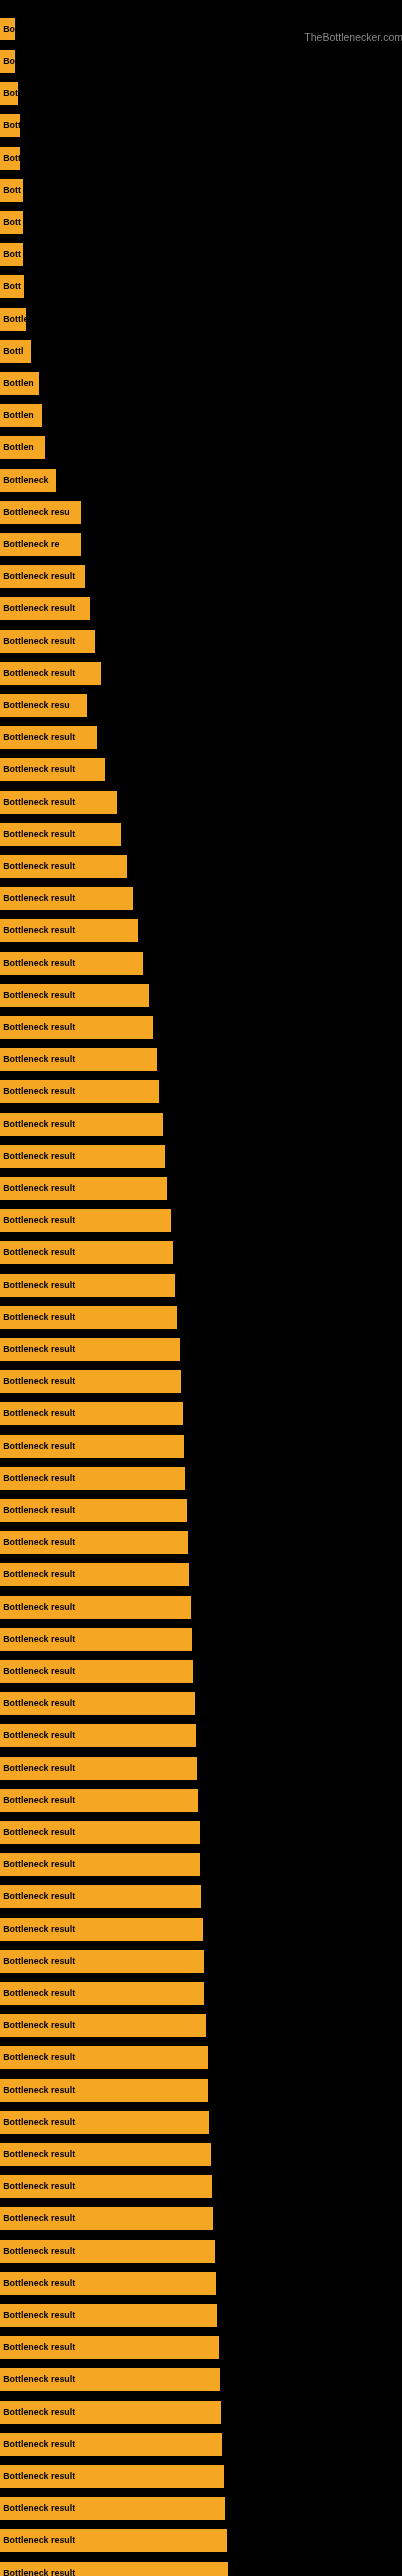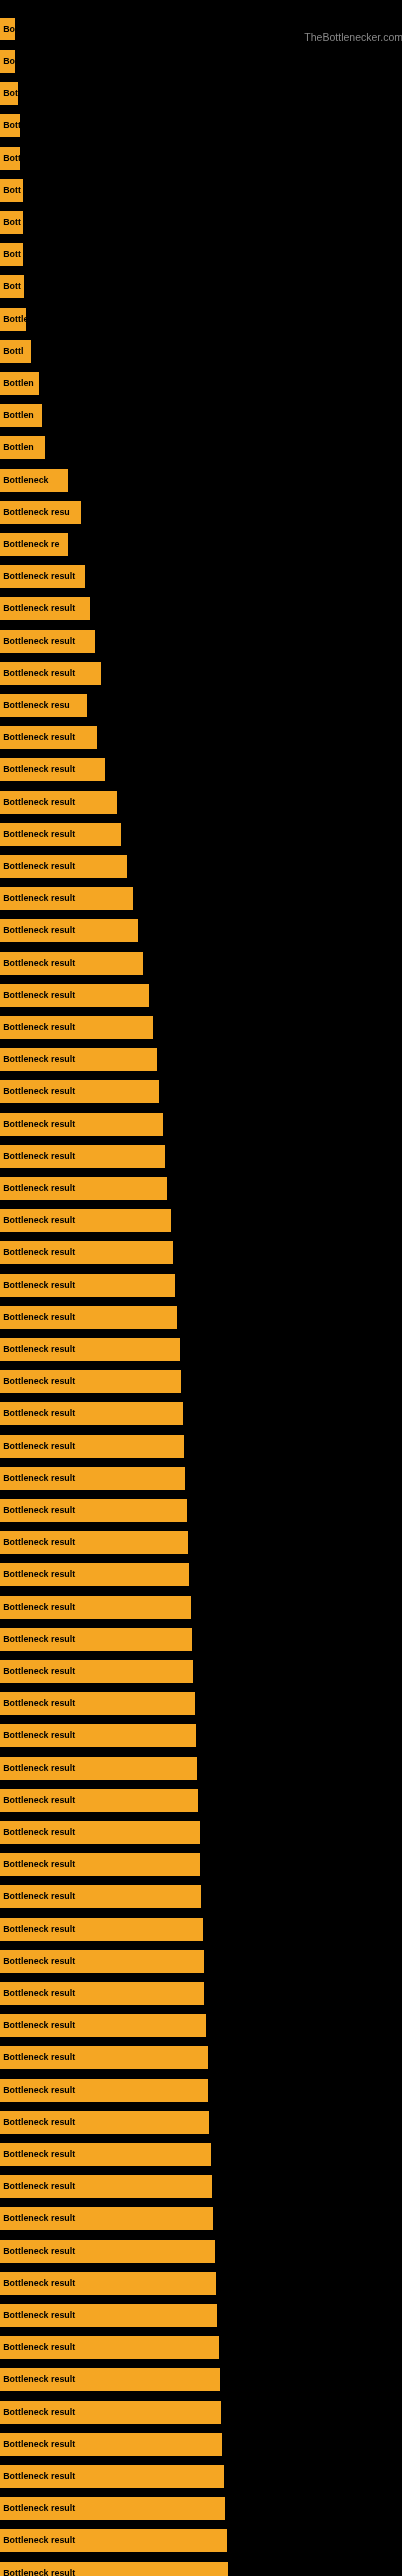--- a/index.html
+++ b/index.html
@@ -84,27 +84,27 @@
     <div class="bar-container" style="top: 372px; left: 0px;">
       <div class="bar" style="width: 39px;">Bottlen</div>
     </div>
     <div class="bar-container" style="top: 404px; left: 0px;">
       <div class="bar" style="width: 42px;">Bottlen</div>
     </div>
     <div class="bar-container" style="top: 436px; left: 0px;">
       <div class="bar" style="width: 45px;">Bottlen</div>
     </div>
     <div class="bar-container" style="top: 469px; left: 0px;">
-      <div class="bar" style="width: 68px;">Bottleneck</div>
+      <div class="bar" style="width: 56px;">Bottleneck</div>
     </div>
     <div class="bar-container" style="top: 501px; left: 0px;">
       <div class="bar" style="width: 81px;">Bottleneck resu</div>
     </div>
     <div class="bar-container" style="top: 533px; left: 0px;">
-      <div class="bar" style="width: 68px;">Bottleneck re</div>
+      <div class="bar" style="width: 81px;">Bottleneck re</div>
     </div>
     <div class="bar-container" style="top: 565px; left: 0px;">
       <div class="bar" style="width: 85px;">Bottleneck result</div>
     </div>
     <div class="bar-container" style="top: 597px; left: 0px;">
       <div class="bar" style="width: 90px;">Bottleneck result</div>
     </div>
     <div class="bar-container" style="top: 630px; left: 0px;">
       <div class="bar" style="width: 95px;">Bottleneck result</div>
     </div>

